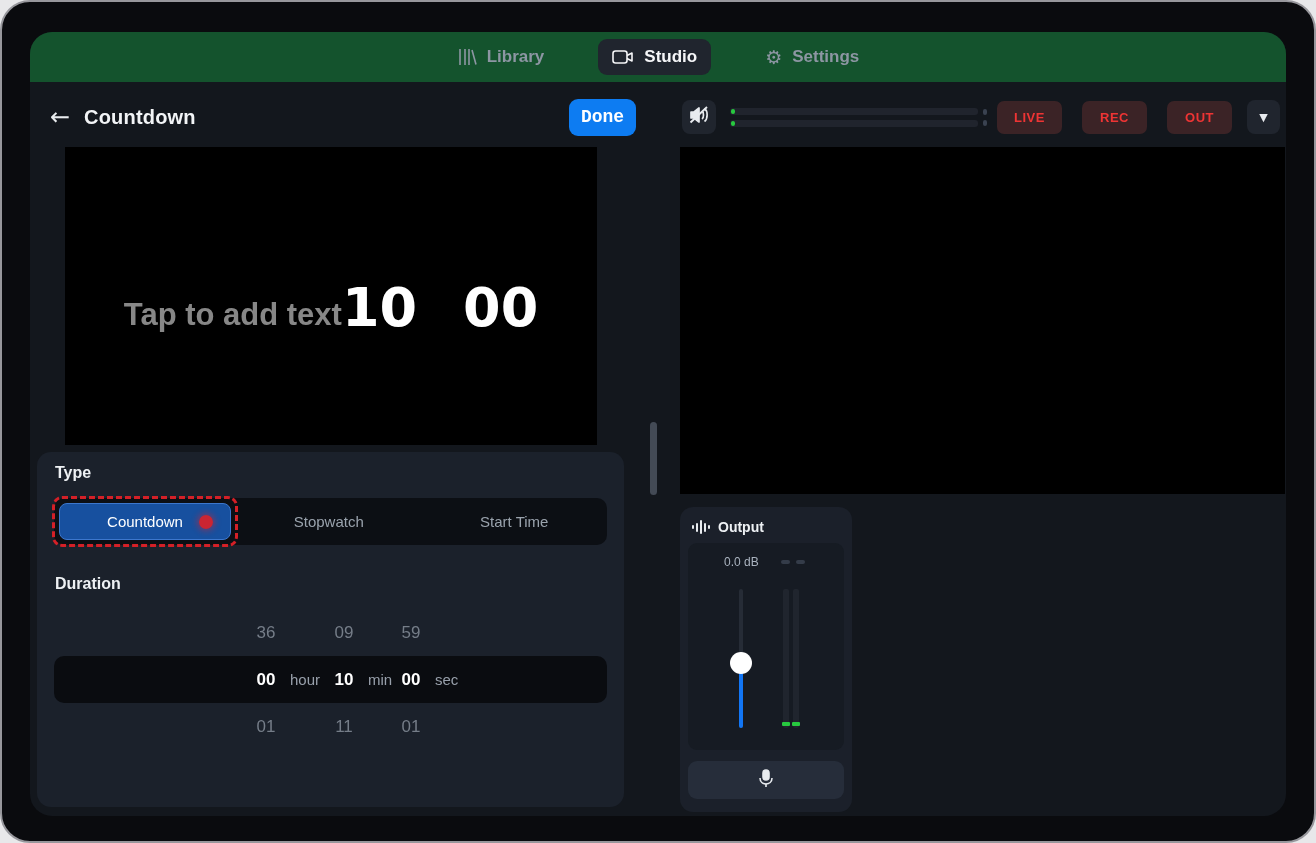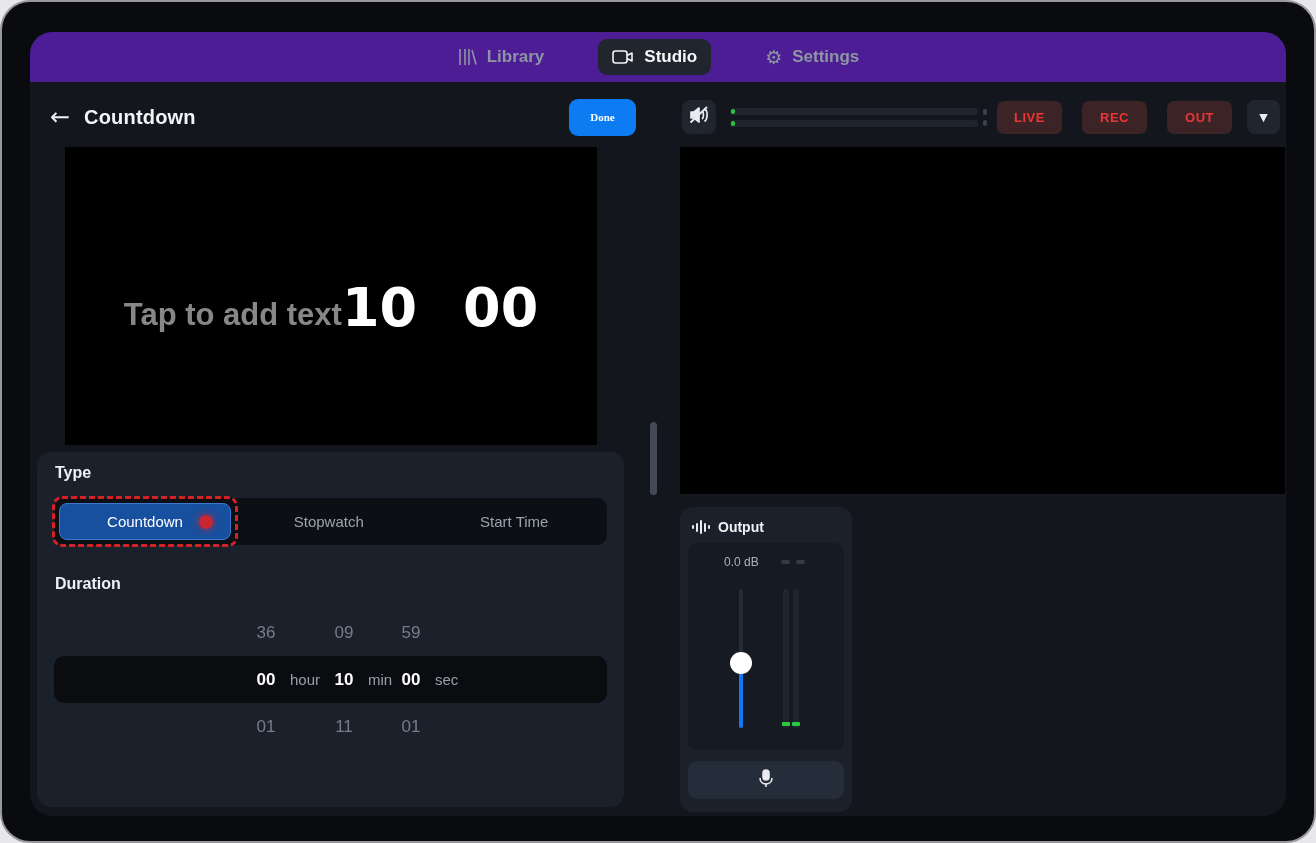--- a/index.html
+++ b/index.html
@@ -8,34 +8,34 @@
     position:relative; width:1316px; height:843px;
     background:#0a0b0e; border-radius:30px;
     border:2px solid #97979c; overflow:hidden;
   }
   .app {
     position:absolute; left:28px; right:28px; top:30px; bottom:25px;
     background:#13171d; border-radius:22px; overflow:hidden;
     color:#f2f4f6;
   }
   
-  .topnav { height:50px; display:flex; align-items:center; justify-content:center; gap:40px; background:#4c1d95; }
+  .topnav { height:50px; display:flex; align-items:center; justify-content:center; gap:40px; background:#14532d; }
   .nav-item { display:flex; align-items:center; gap:10px; color:#8d96a3; font-size:17px; font-weight:bold; padding:8px 14px; border-radius:9px; cursor:default; }
   .nav-item.active { background:#20252e; color:#f5f6f8; }
   .nav-icon svg { display:block; }
   .gear-glyph { font-family:"DejaVu Sans", sans-serif; font-size:19px; line-height:1; }
   
   .content { display:flex; }
   .col-left { width:632px; flex:none; }
   .col-right { flex:1; min-width:0; }
   
   .panel-header { margin-top:10px; height:50px; display:flex; align-items:center; padding:0 26px 0 20px; }
   .back-btn { font-family:"DejaVu Sans", sans-serif; font-size:24px; color:#e9ecef; width:34px; }
   .panel-title { font-size:20px; font-weight:bold; letter-spacing:.2px; }
-  .done-btn { margin-left:auto; background:#0d7cf2; color:#fff; border:none; border-radius:9px; width:67px; height:37px; font-size:11px; font-weight:bold; font-family:Liberation Serif, serif; }
+  .done-btn { margin-left:auto; background:#0d7cf2; color:#fff; border:none; border-radius:9px; width:67px; height:37px; font-size:18px; font-weight:bold; font-family:Liberation Mono, monospace; }
   
   .preview { margin:5px 0 0 35px; width:532px; height:298px; background:#000; display:flex; flex-direction:row; align-items:center; justify-content:center; }
   .preview-placeholder { color:#878787; font-size:31px; font-weight:bold; margin-top:38px; }
   .preview-time { display:flex; gap:46px; color:#fff; font-size:54px; font-weight:bold; margin-top:22px; font-family:"DejaVu Sans", sans-serif; }
   
   .card { margin:7px 0 0 7px; width:587px; height:355px; background:#1b212b; border-radius:14px; padding:12px 17px 0 17px; }
   .section-label { font-size:16px; font-weight:bold; color:#eef1f4; padding-left:1px; }
   .segmented { position:relative; margin-top:16px; height:47px; background:#0c0f14; border-radius:10px; display:flex; }
   .segment { flex:1; display:flex; align-items:center; justify-content:center; color:#9aa3ad; font-size:15px; }
   .segment.selected { position:relative; margin:5px; flex:none; width:172px; background:#17509f; border:1px solid #3c77cd; border-radius:8px; color:#fff; }

